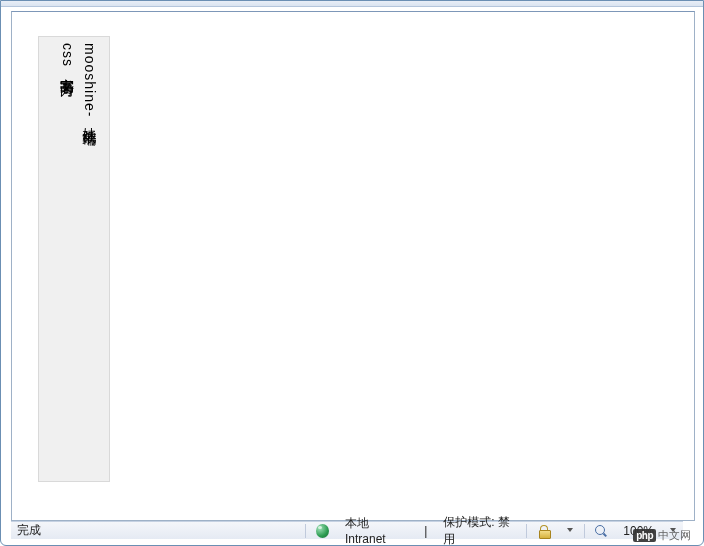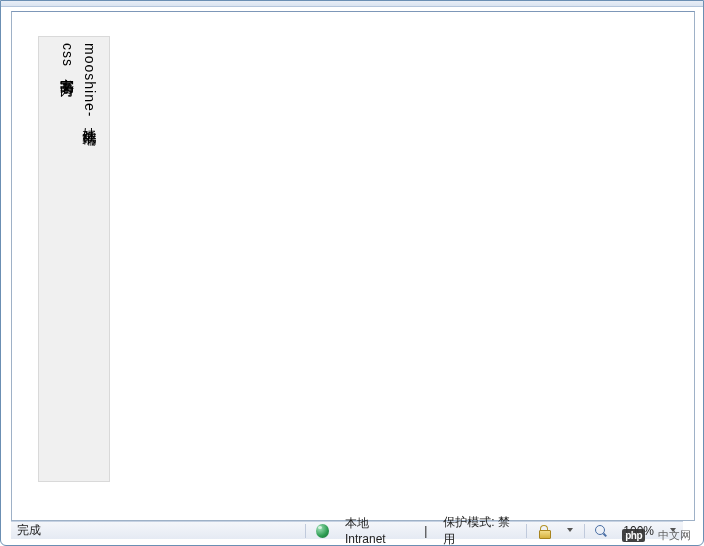--- a/index.html
+++ b/index.html
@@ -158,21 +158,21 @@
       border-left: 3.5px solid transparent;
       border-right: 3.5px solid transparent;
       border-top: 4px solid #555;
     }
     .watermark {
       position: absolute;
       right: 12px;
       bottom: 2px;
       display: flex;
       align-items: center;
-      gap: 13px;
+      gap: 2px;
       opacity: 0.92;
       font-size: 11px;
       pointer-events: none;
     }
     .wm-logo {
       background: #333;
       color: #fff;
       font-weight: bold;
       font-size: 10px;
       padding: 1px 3px;

